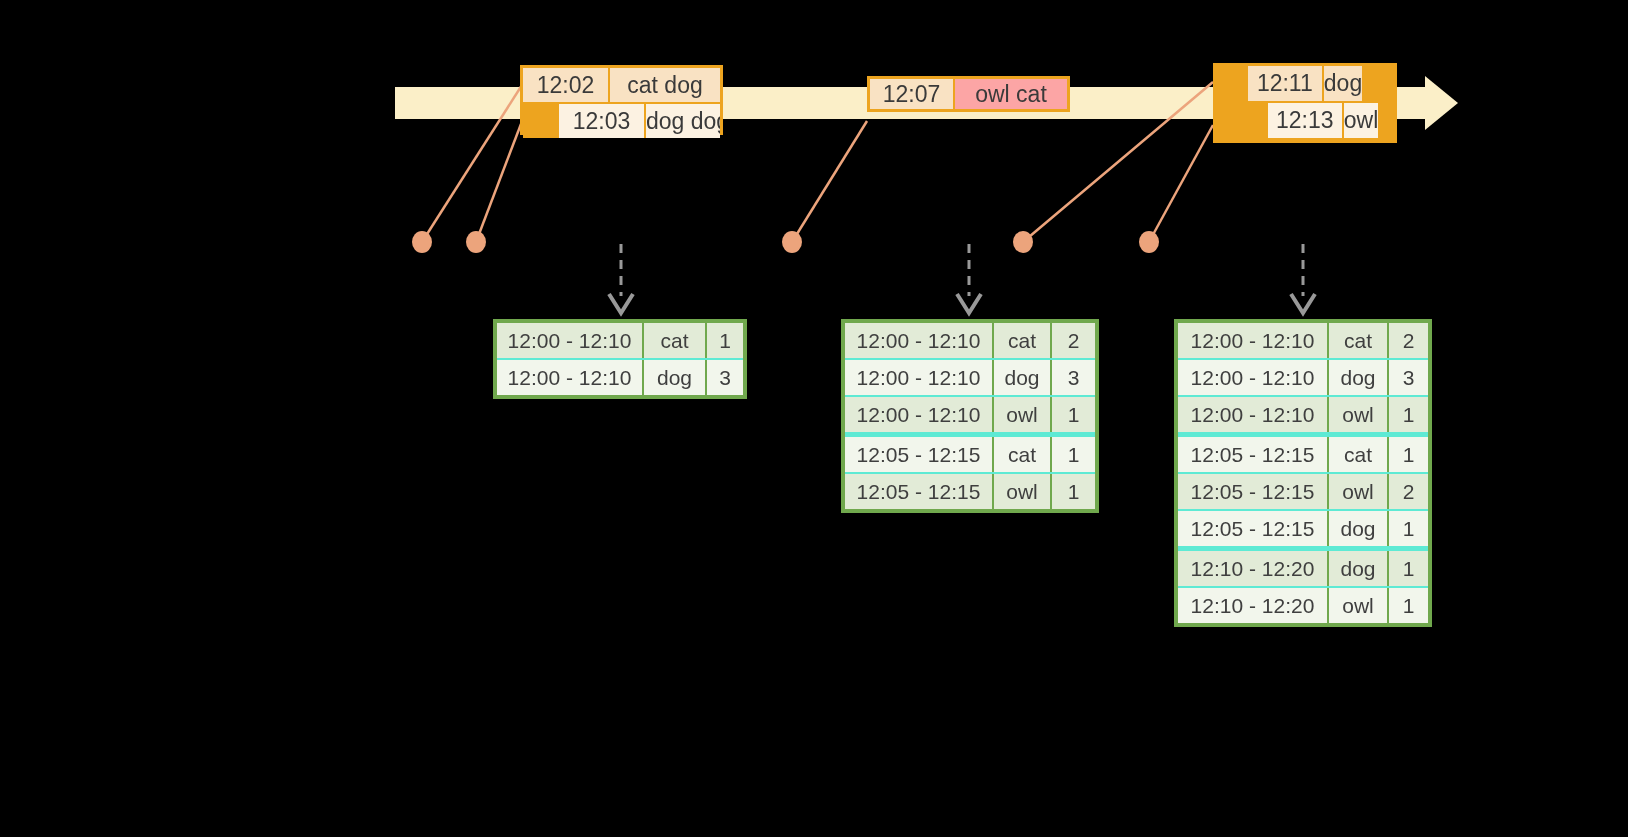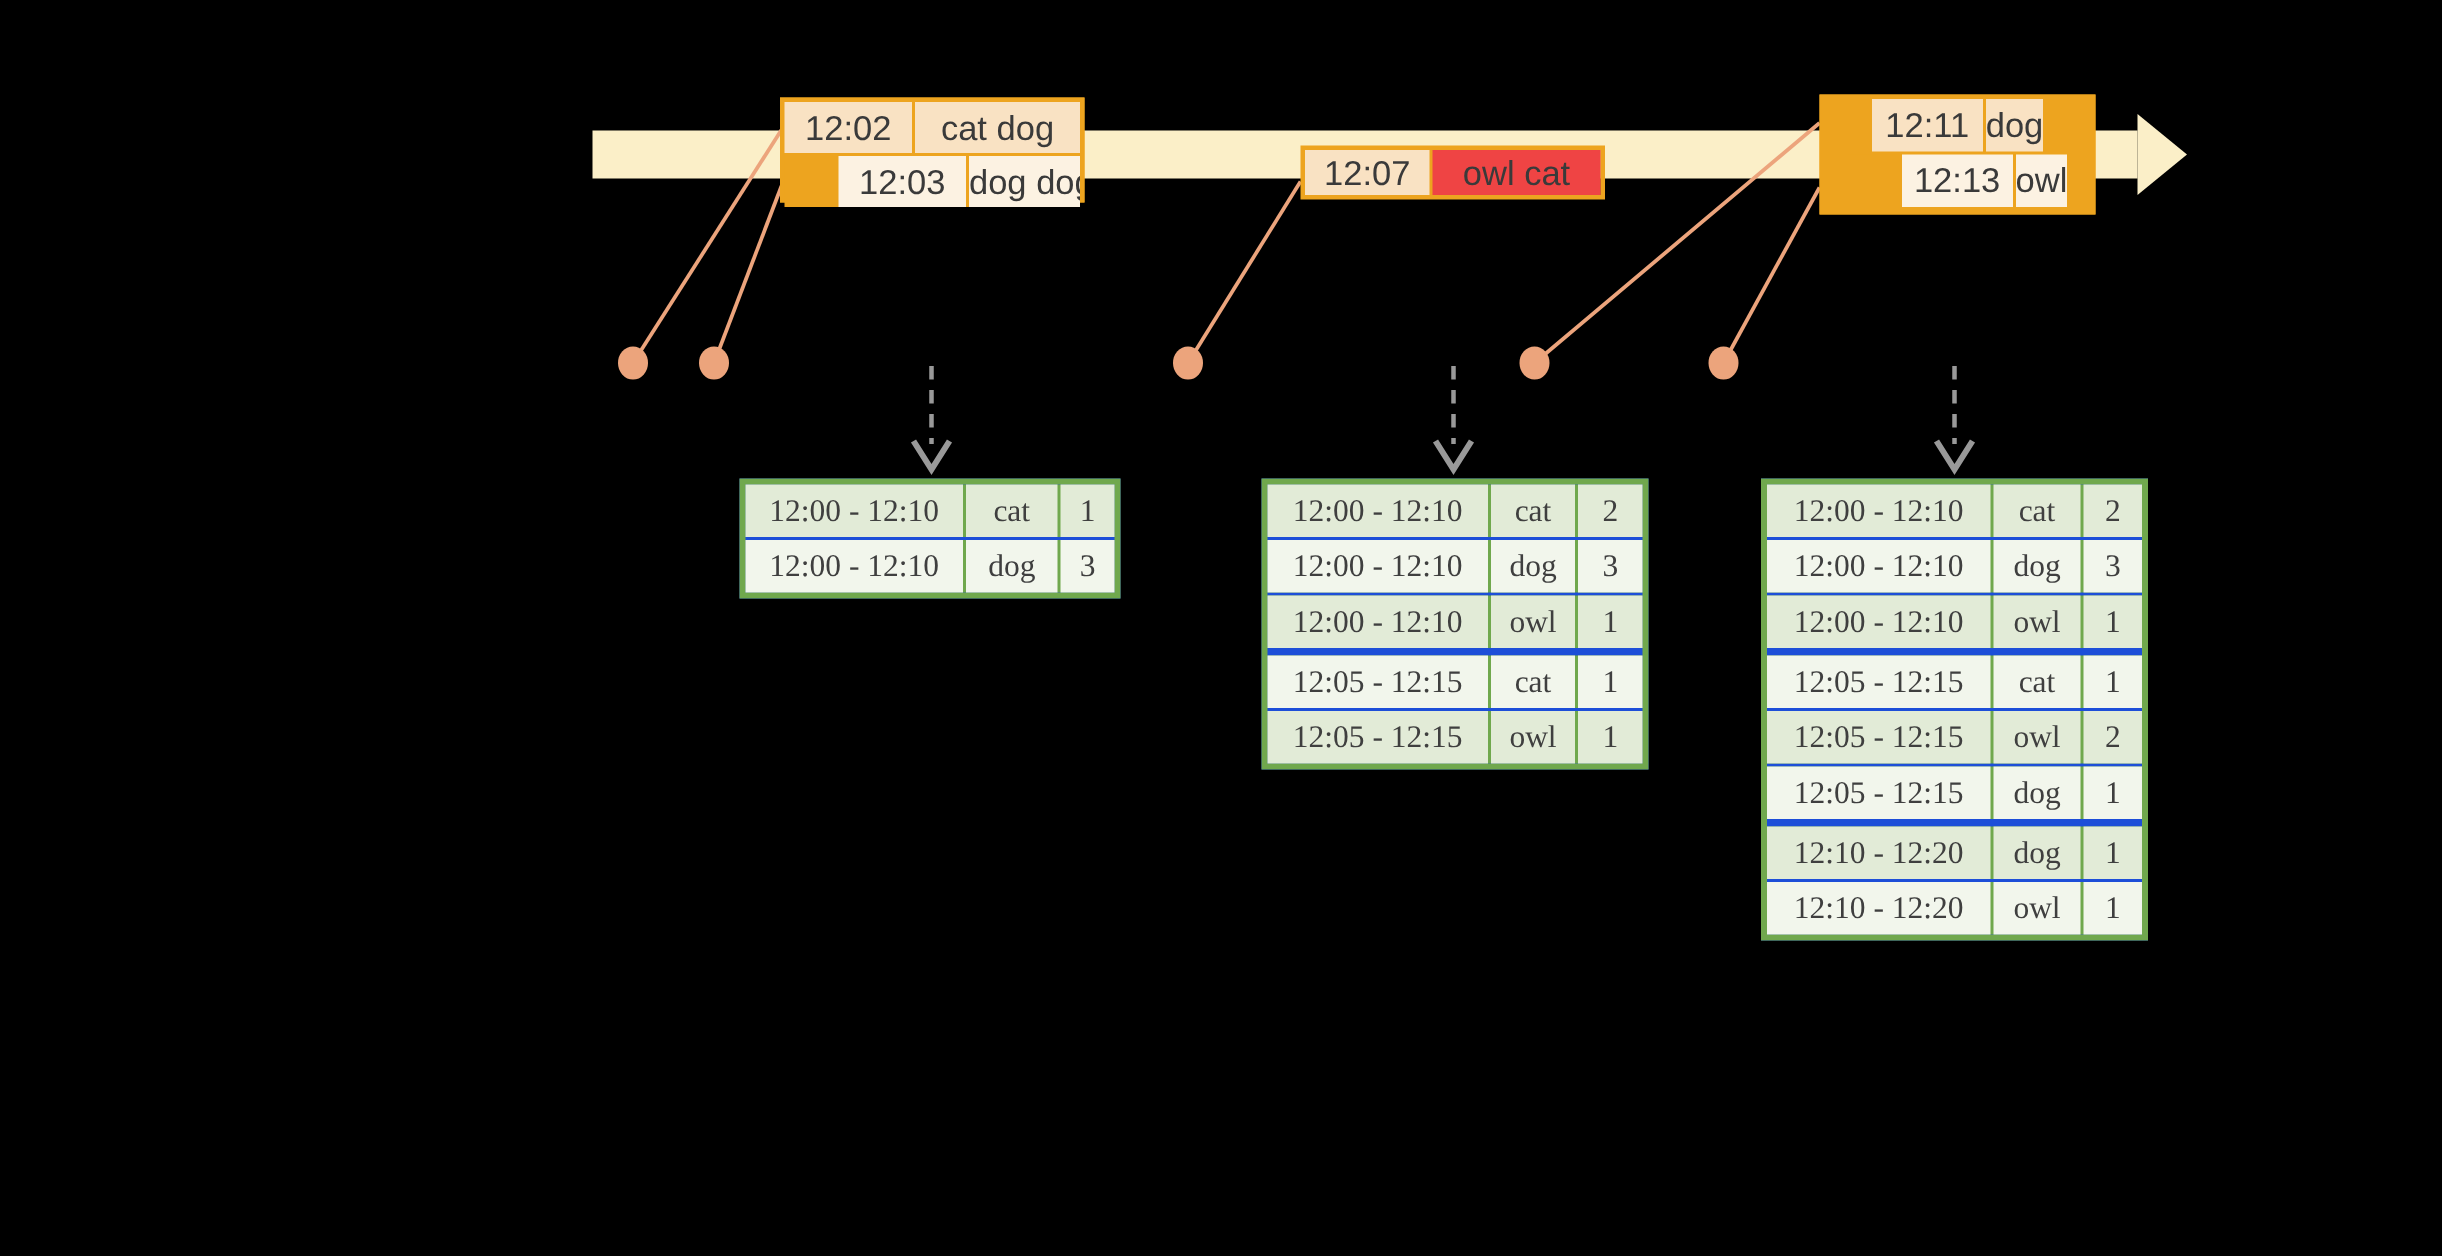--- a/index.html
+++ b/index.html
@@ -15,34 +15,34 @@
     border-left:33px solid #FBEFC8;border-top:27px solid transparent;border-bottom:27px solid transparent;}
 
   
   .event-box{position:absolute;background:#EDA41F;border:3px solid #EDA41F;box-sizing:border-box;
     display:flex;flex-direction:column;}
   .event-row{display:grid;column-gap:2px;background:#EDA41F;flex:0 0 auto;}
   .event-row + .event-row{margin-top:2px;padding-left:36px;}
   .event-cell{color:#3A3A3A;font-size:23px;text-align:center;overflow:hidden;white-space:nowrap;}
   .peach{background:#F9E2C3;}
   .cream{background:#FCF2E2;}
-  .peach-light{background:#ef4444;}
+  .peach-light{background:#fca5a5;}
   #event-box-1{left:520px;top:65px;width:203px;height:70px;}
   #event-box-1 .event-row{grid-template-columns:85px 1fr;height:34px;}
   #event-box-1 .event-cell{line-height:34px;}
-  #event-box-2{left:867px;top:97px;width:203px;height:36px;}
+  #event-box-2{left:867px;top:76px;width:203px;height:36px;}
   #event-box-2 .event-row{grid-template-columns:83px 1fr;height:30px;}
   #event-box-2 .event-cell{line-height:30px;}
   #event-box-3{left:1213px;top:63px;width:184px;height:80px;align-items:center;}
   #event-box-3 .event-row{grid-template-columns:74px 1fr;height:35px;}
   #event-box-3 .event-cell{line-height:35px;}
 
   
-  .result-table{position:absolute;background:#1d4ed8;border:4px solid #70A84D;box-sizing:border-box;
-    display:flex;flex-direction:column;font-family:Liberation Serif, serif;}
+  .result-table{position:absolute;background:#5eead4;border:4px solid #70A84D;box-sizing:border-box;
+    display:flex;flex-direction:column;}
   .tbl-row{display:grid;column-gap:2px;background:#70A84D;height:35px;flex:0 0 auto;}
   .tbl-row + .tbl-row{margin-top:2px;}
   .tbl-row.group-start{margin-top:5px;}
   .tbl-cell{color:#3F3F3F;font-size:21px;text-align:center;line-height:35px;overflow:hidden;white-space:nowrap;}
   .row-dark .tbl-cell{background:#E2EBD7;}
   .row-light .tbl-cell{background:#F2F6EC;}
   #result-table-1{left:493px;top:319px;width:254px;}
   #result-table-1 .tbl-row{grid-template-columns:145px 61px 1fr;}
   #result-table-2{left:841px;top:319px;width:258px;}
   #result-table-2 .tbl-row{grid-template-columns:147px 56px 1fr;}

